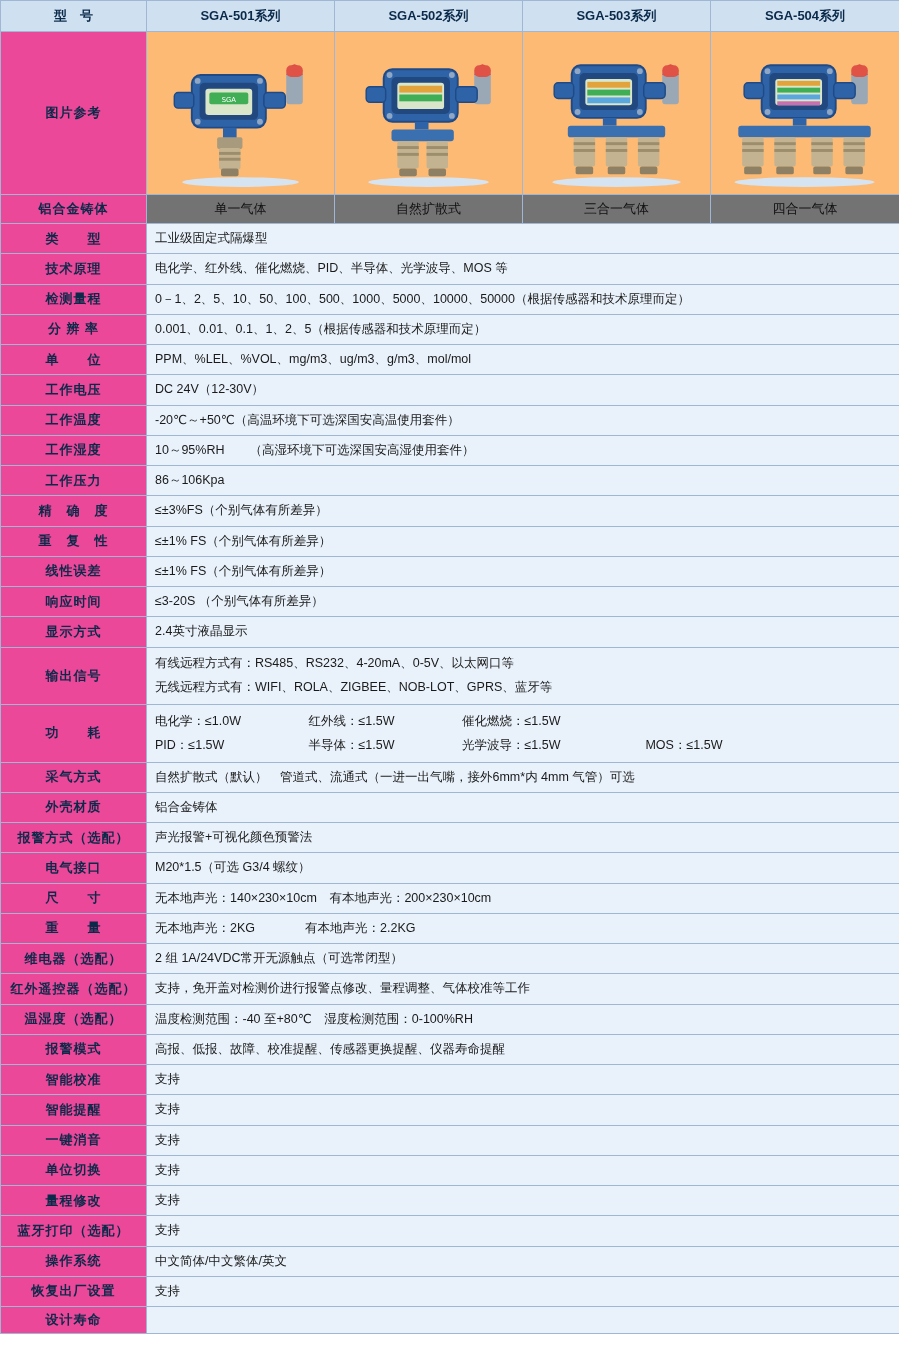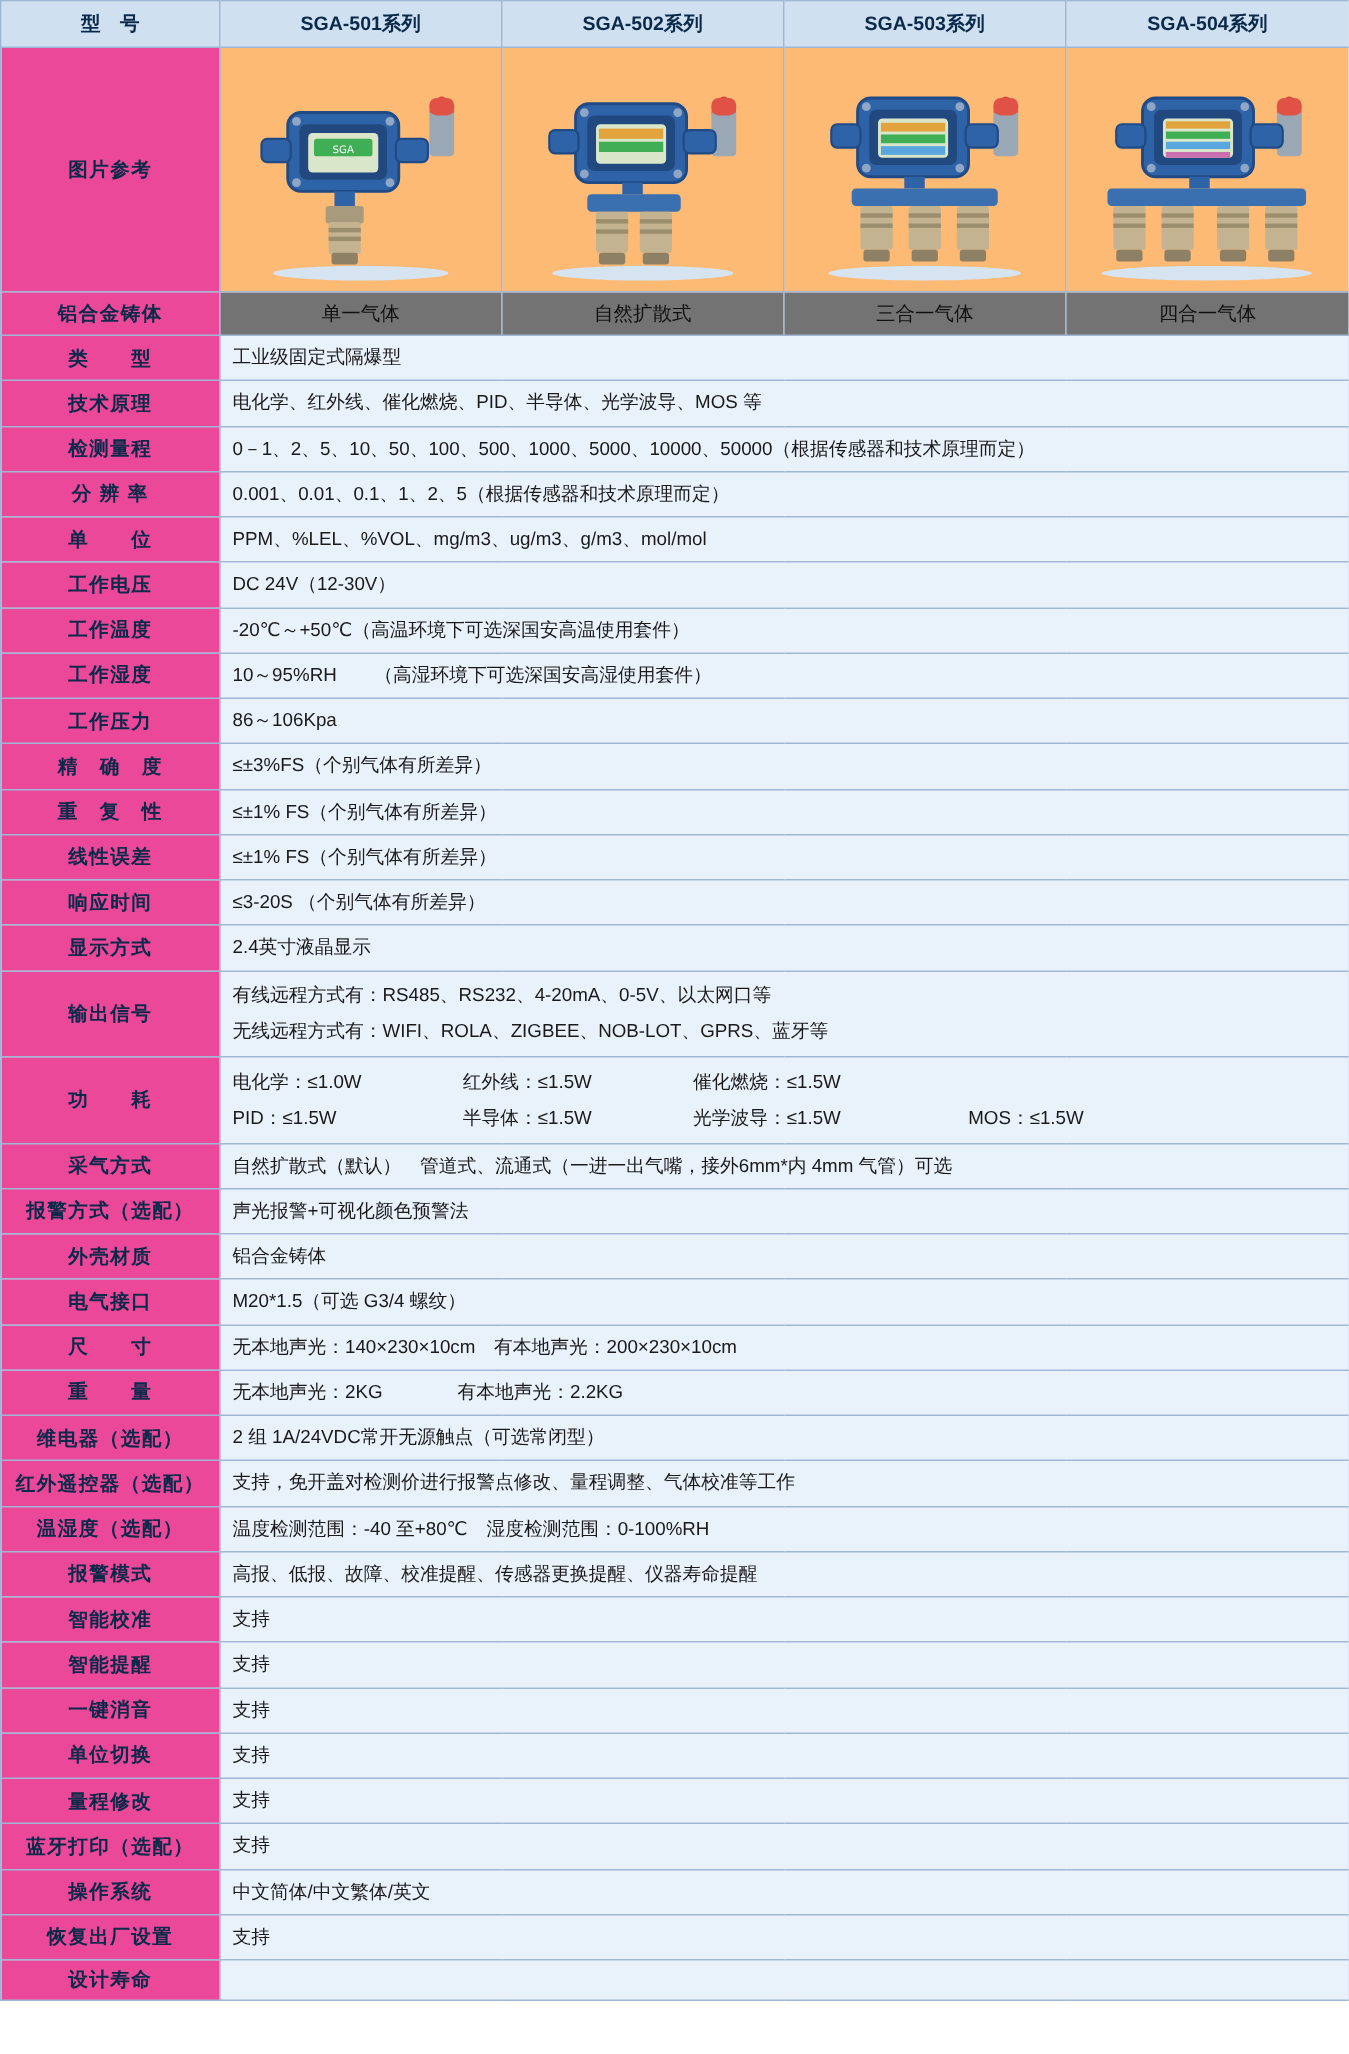--- a/index.html
+++ b/index.html
@@ -276,26 +276,26 @@
         <span style="display:inline-block">MOS：≤1.5W</span>
       </span>
     </td>
   </tr>
 
   <tr>
           <td class="lbl">采气方式</td>
           <td class="val" colspan="4">自然扩散式（默认）　管道式、流通式（一进一出气嘴，接外6mm*内 4mm 气管）可选</td>
         </tr>
   <tr>
+          <td class="lbl">外壳材质</td>
+          <td class="val" colspan="4">铝合金铸体</td>
+        </tr>
+  <tr>
           <td class="lbl">报警方式（选配）</td>
           <td class="val" colspan="4">声光报警+可视化颜色预警法</td>
-        </tr>
-  <tr>
-          <td class="lbl">外壳材质</td>
-          <td class="val" colspan="4">铝合金铸体</td>
         </tr>
   <tr>
           <td class="lbl">电气接口</td>
           <td class="val" colspan="4">M20*1.5（可选 G3/4 螺纹）</td>
         </tr>
   <tr>
           <td class="lbl">尺　　寸</td>
           <td class="val" colspan="4">无本地声光：140×230×10cm　有本地声光：200×230×10cm</td>
         </tr>
   <tr>

